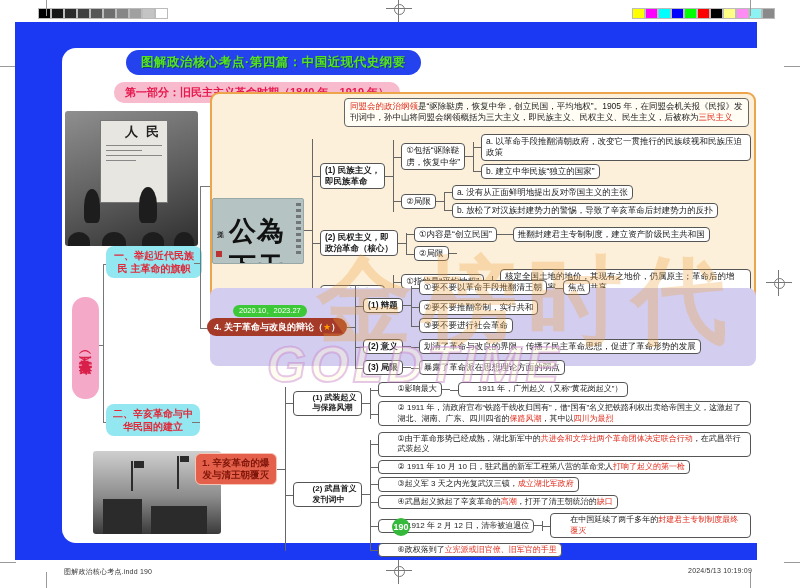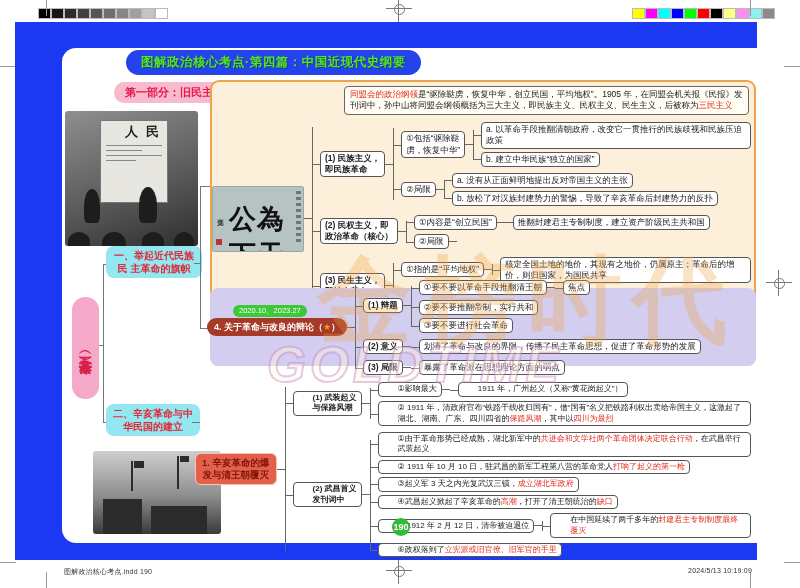--- a/index.html
+++ b/index.html
@@ -37,21 +37,21 @@
   .rootnode{left:10px;top:249px;width:27px;height:102px;background:#f4a9c9;border-radius:13px;
             color:#d9204a;font-weight:bold;font-size:13px;writing-mode:vertical-rl;text-align:center;
             letter-spacing:1px;line-height:27px;}
   .bubble{background:#93e7f1;border-radius:8px;color:#e02a3a;font-weight:bold;font-size:10px;
           text-align:center;padding:3px 4px;line-height:1.3;}
   .b1{left:44px;top:198px;width:88px;}
   .b2{left:44px;top:356px;width:86px;}
   .conn{position:absolute;background:#777;}
   
   .panel{position:absolute;box-sizing:border-box;}
-  .cream{left:148px;top:32px;width:546px;height:244px;background:#fdf0da;border:2px solid #eda54c;
+  .cream{left:148px;top:44px;width:546px;height:244px;background:#fdf0da;border:2px solid #eda54c;
          border-radius:9px;padding:4px 3px 3px 4px;}
   .lav{left:148px;top:240px;width:546px;height:78px;background:#d3cdf0;border-radius:8px;padding:4px 5px;}
   .white-sec{left:148px;top:320px;width:546px;height:202px;padding:2px 5px;}
   .note{margin:0 2px 3px 128px;background:#fffdf4;border:1px solid #666;border-radius:4px;
         padding:2px 5px;font-size:8.5px;line-height:1.35;color:#1a1a1a;}
   
   .tsection{display:flex;align-items:center;}
   .pcol{display:flex;flex-direction:column;align-items:center;gap:6px;flex:none;}
   .sec-node{background:#a53a28;color:#fff;font-weight:bold;font-size:9px;border-radius:10px;
             padding:3px 7px;text-align:center;line-height:1.35;white-space:nowrap;}

